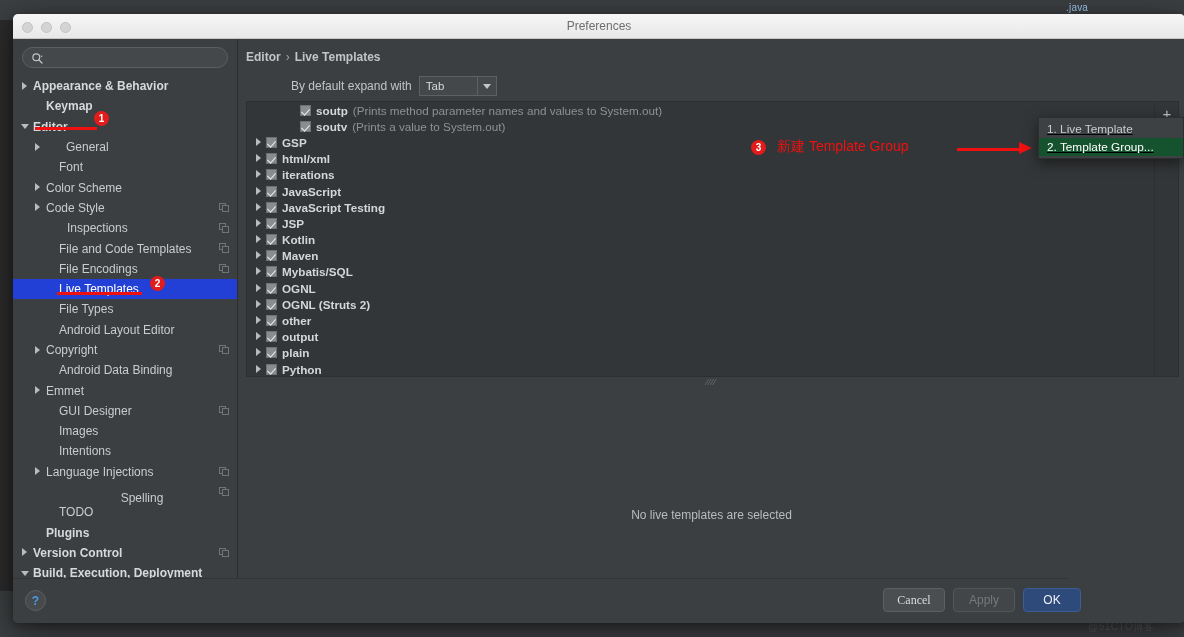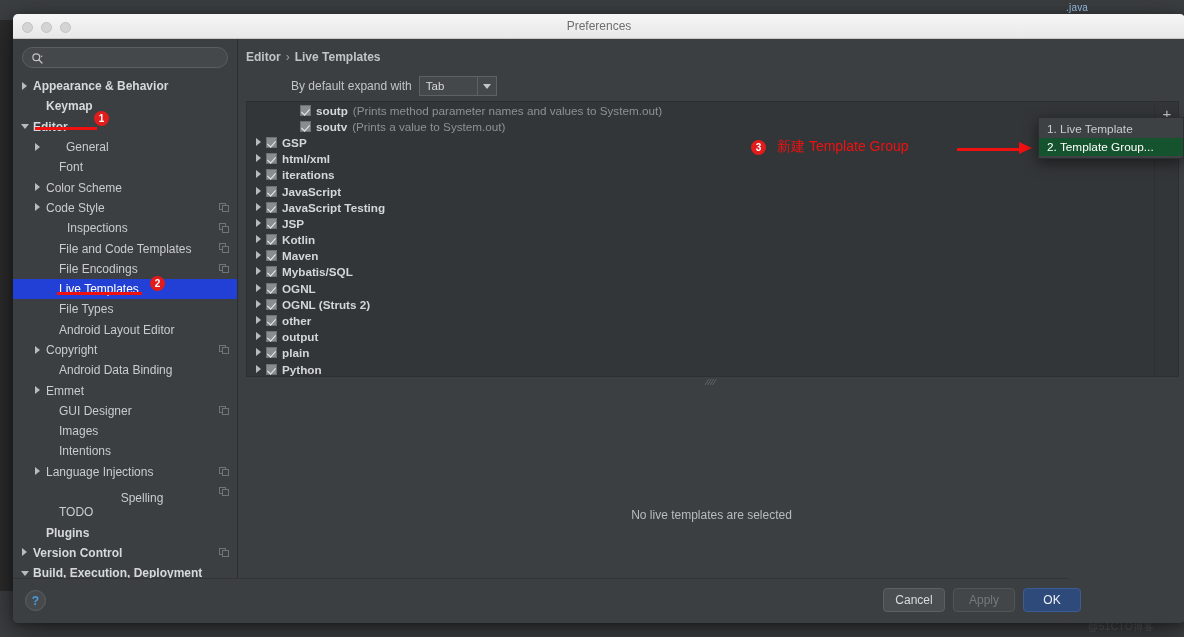--- a/index.html
+++ b/index.html
@@ -220,21 +220,21 @@
   .empty-msg {
     position: absolute; left: 0; right: 0; top: 469px; text-align: center;
     font-size: 12px; color: #b9bcbe;
   }
 
   
   .popup {
     position: absolute; left: 1038px; top: 117px; width: 146px;
     background: #3e4143; border: 1px solid #2c2e2f;
     box-shadow: 0 4px 14px rgba(0,0,0,.5);
-    z-index: 60; padding: 2px 0;
+    z-index: 60; padding: 2px 0; text-decoration: underline;
   }
   .popup-item {
     height: 18px; display: flex; align-items: center; padding-left: 8px;
     font-size: 11.8px; color: #c9ccce; white-space: nowrap;
   }
   .popup-item.active { background: #14532d; color: #ffffff; }
 
   
   .anno-text {
     position: absolute; left: 777px; top: 138px;
@@ -257,21 +257,21 @@
     width: 21px; height: 21px; border-radius: 50%;
     border: 1px solid #5e6163; background: #464a4c;
     display: flex; align-items: center; justify-content: center;
     color: #4a9be0; font-size: 12px; font-weight: bold;
   }
   .btn {
     position: absolute; top: 9px; height: 24px;
     border-radius: 4px; font-size: 12px;
     display: flex; align-items: center; justify-content: center;
   }
-  .btn-cancel { left: 870px; width: 62px; background: #4a4e50; border: 1px solid #5c6062; color: #dadcde; }
+  .btn-cancel { left: 870px; width: 62px; background: #4a4e50; border: 1px solid #5c6062; color: #dadcde; font-family: Liberation Serif, serif; }
   .btn-apply  { left: 940px; width: 62px; background: #434648; border: 1px solid #515557; color: #75797b; }
   .btn-ok     { left: 1010px; width: 58px; background: #2e4a7a; border: 1px solid #3a5d95; color: #eef2f6; }
 </style>
 </head>
 <body>
 
 <div id="root">
 
   <div class="ide-bg">
     <div class="ide-editor"></div>

